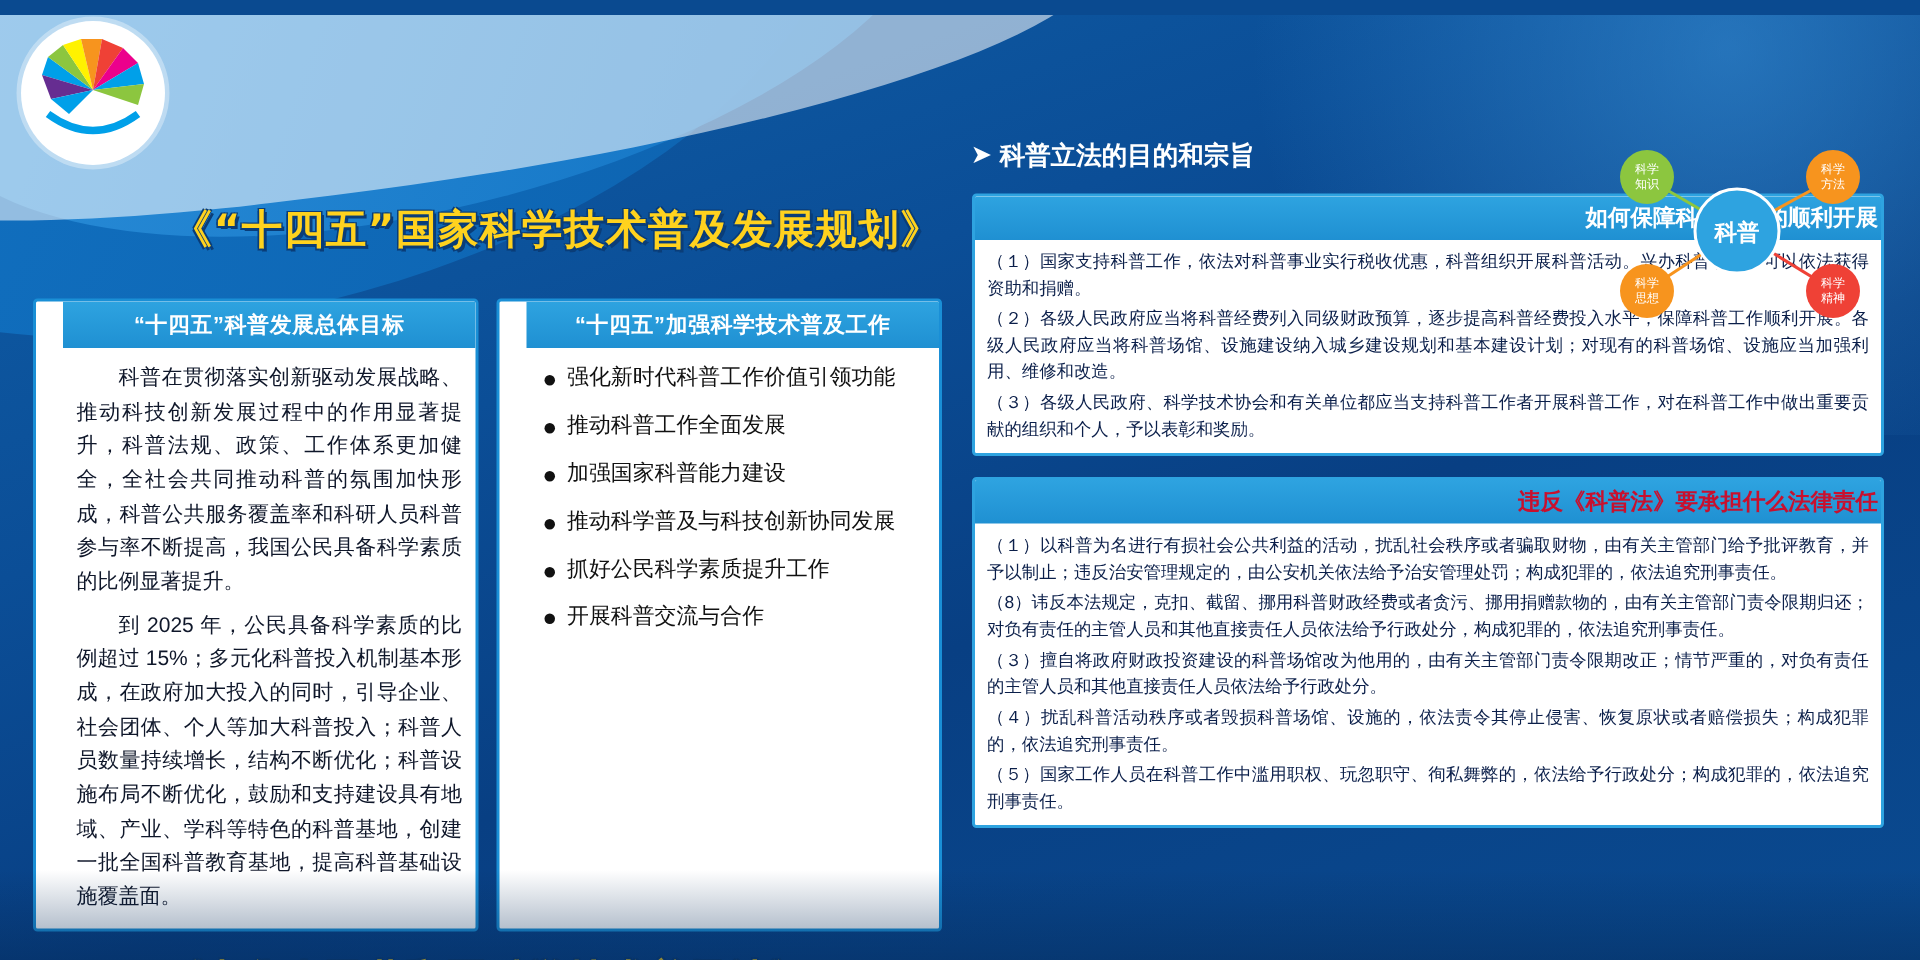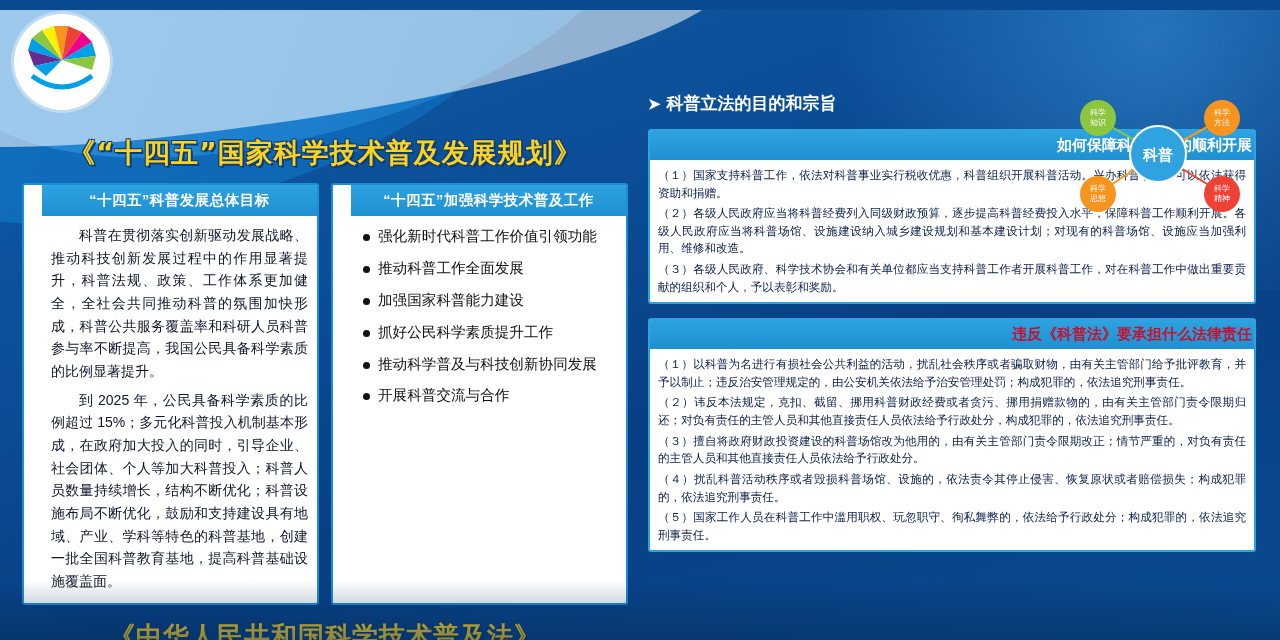--- a/index.html
+++ b/index.html
@@ -70,28 +70,28 @@
   }
   .logo svg { display:block; }
 
   
   .leftcol {
     position: absolute;
     left: 22px; top: 135px;
     width: 606px;
   }
   .title-main {
-    text-align: center;
+    text-align: right;
     font-family: "DejaVu Sans", sans-serif;
     font-weight: bold;
     font-size: 27px;
     letter-spacing: 1px;
     color: #ffd21e;
     text-shadow: 2px 2px 0 #0a3d78, -1px -1px 0 #0a3d78, 1px -1px 0 #0a3d78, -1px 1px 0 #0a3d78;
-    margin-bottom: 12px;
+    margin-bottom: 28px;
   }
   .title-main2 {
     text-align: center;
     font-family: "DejaVu Sans", sans-serif;
     font-weight: bold;
     font-size: 26px;
     letter-spacing: 1px;
     color: #ffd21e;
     text-shadow: 2px 2px 0 #0a3d78, -1px -1px 0 #0a3d78, 1px -1px 0 #0a3d78, -1px 1px 0 #0a3d78;
     margin: 14px 0 10px;
@@ -274,22 +274,22 @@
           <p>到 2025 年，公民具备科学素质的比例超过 15%；多元化科普投入机制基本形成，在政府加大投入的同时，引导企业、社会团体、个人等加大科普投入；科普人员数量持续增长，结构不断优化；科普设施布局不断优化，鼓励和支持建设具有地域、产业、学科等特色的科普基地，创建一批全国科普教育基地，提高科普基础设施覆盖面。</p>
         </div>
       </div>
 
       <div class="panel">
         <div class="panel-head">“十四五”加强科学技术普及工作</div>
         <ul class="bullets">
           <li>强化新时代科普工作价值引领功能</li>
           <li>推动科普工作全面发展</li>
           <li>加强国家科普能力建设</li>
+          <li>推动科学普及与科技创新协同发展</li>
           <li>抓好公民科学素质提升工作</li>
-          <li>推动科学普及与科技创新协同发展</li>
           <li>开展科普交流与合作</li>
         </ul>
       </div>
     </div>
 
     <div class="title-main2">《中华人民共和国科学技术普及法》</div>
 
     <div class="sec-head">
       <span class="arrow">➤</span>
       <span>认识科普法</span>
@@ -338,21 +338,21 @@
         <p>（１）国家支持科普工作，依法对科普事业实行税收优惠，科普组织开展科普活动。兴办科普事业，可以依法获得资助和捐赠。</p>
         <p>（２）各级人民政府应当将科普经费列入同级财政预算，逐步提高科普经费投入水平，保障科普工作顺利开展。各级人民政府应当将科普场馆、设施建设纳入城乡建设规划和基本建设计划；对现有的科普场馆、设施应当加强利用、维修和改造。</p>
         <p>（３）各级人民政府、科学技术协会和有关单位都应当支持科普工作者开展科普工作，对在科普工作中做出重要贡献的组织和个人，予以表彰和奖励。</p>
       </div>
     </div>
 
     <div class="infobox">
       <div class="infobox-head red-head">违反《科普法》要承担什么法律责任</div>
       <div class="infobox-body">
         <p>（１）以科普为名进行有损社会公共利益的活动，扰乱社会秩序或者骗取财物，由有关主管部门给予批评教育，并予以制止；违反治安管理规定的，由公安机关依法给予治安管理处罚；构成犯罪的，依法追究刑事责任。</p>
-        <p>（２）讳反本法规定，克扣、截留、挪用科普财政经费或者贪污、挪用捐赠款物的，由有关主管部门责令限期归还；对负有责任的主管人员和其他直接责任人员依法给予行政处分，构成犯罪的，依法追究刑事责任。</p>
+        <p>（8）讳反本法规定，克扣、截留、挪用科普财政经费或者贪污、挪用捐赠款物的，由有关主管部门责令限期归还；对负有责任的主管人员和其他直接责任人员依法给予行政处分，构成犯罪的，依法追究刑事责任。</p>
         <p>（３）擅自将政府财政投资建设的科普场馆改为他用的，由有关主管部门责令限期改正；情节严重的，对负有责任的主管人员和其他直接责任人员依法给予行政处分。</p>
         <p>（４）扰乱科普活动秩序或者毁损科普场馆、设施的，依法责令其停止侵害、恢复原状或者赔偿损失；构成犯罪的，依法追究刑事责任。</p>
         <p>（５）国家工作人员在科普工作中滥用职权、玩忽职守、徇私舞弊的，依法给予行政处分；构成犯罪的，依法追究刑事责任。</p>
       </div>
     </div>
   </div>
 
   <div class="bottomshade"></div>
 </div>
 

